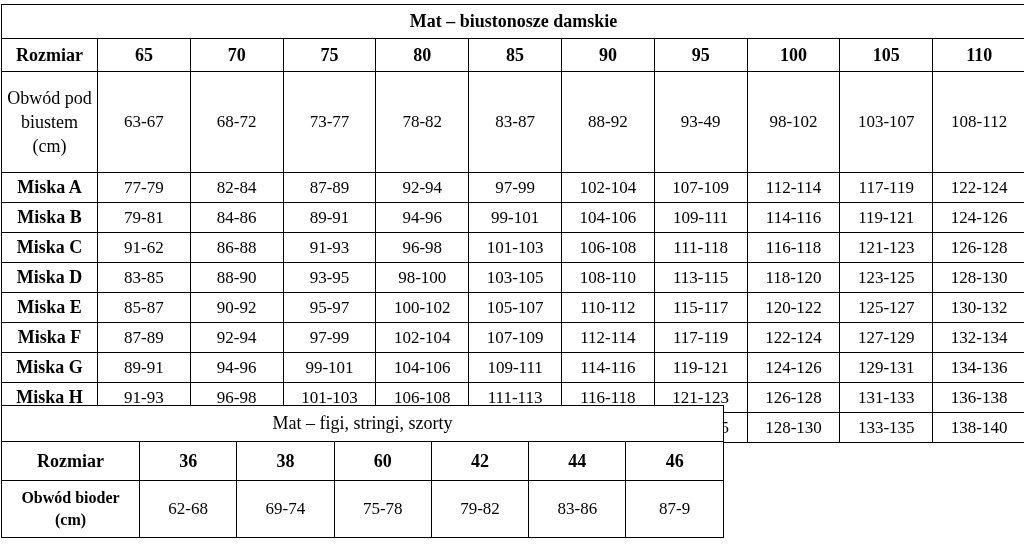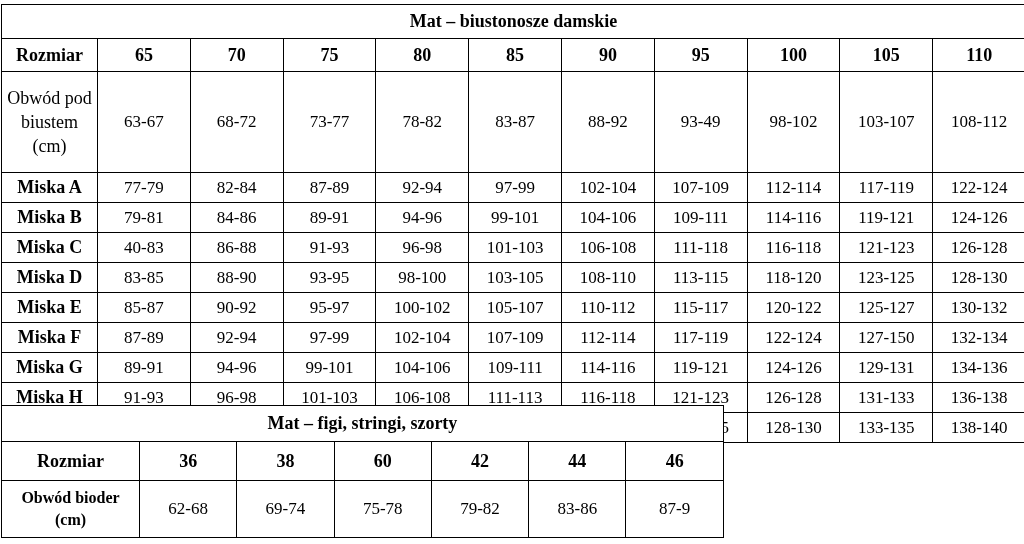--- a/index.html
+++ b/index.html
@@ -71,21 +71,21 @@
   #bra-table col.cx { width: 92.8px; }
 
   
   #panty-table {
     position: absolute;
     left: 1px;
     top: 405px;
     width: 722px;
   }
   #panty-table .title-cell {
-    font-weight: bold;
+    font-weight: normal;
     font-size: 18px;
     padding: 7px 4px;
   }
   #panty-table .hdr {
     font-weight: bold;
     font-size: 18px;
     height: 34px;
   }
   #panty-table .rowlabel {
     font-weight: bold;
@@ -170,21 +170,21 @@
         <td class="val">94-96</td>
         <td class="val">99-101</td>
         <td class="val">104-106</td>
         <td class="val">109-111</td>
         <td class="val">114-116</td>
         <td class="val">119-121</td>
         <td class="val">124-126</td>
       </tr>
       <tr>
         <td class="rowlabel">Miska C</td>
-        <td class="val">40-83</td>
+        <td class="val">91-62</td>
         <td class="val">86-88</td>
         <td class="val">91-93</td>
         <td class="val">96-98</td>
         <td class="val">101-103</td>
         <td class="val">106-108</td>
         <td class="val">111-118</td>
         <td class="val">116-118</td>
         <td class="val">121-123</td>
         <td class="val">126-128</td>
       </tr>
@@ -217,21 +217,21 @@
       <tr>
         <td class="rowlabel">Miska F</td>
         <td class="val">87-89</td>
         <td class="val">92-94</td>
         <td class="val">97-99</td>
         <td class="val">102-104</td>
         <td class="val">107-109</td>
         <td class="val">112-114</td>
         <td class="val">117-119</td>
         <td class="val">122-124</td>
-        <td class="val">127-150</td>
+        <td class="val">127-129</td>
         <td class="val">132-134</td>
       </tr>
       <tr>
         <td class="rowlabel">Miska G</td>
         <td class="val">89-91</td>
         <td class="val">94-96</td>
         <td class="val">99-101</td>
         <td class="val">104-106</td>
         <td class="val">109-111</td>
         <td class="val">114-116</td>

